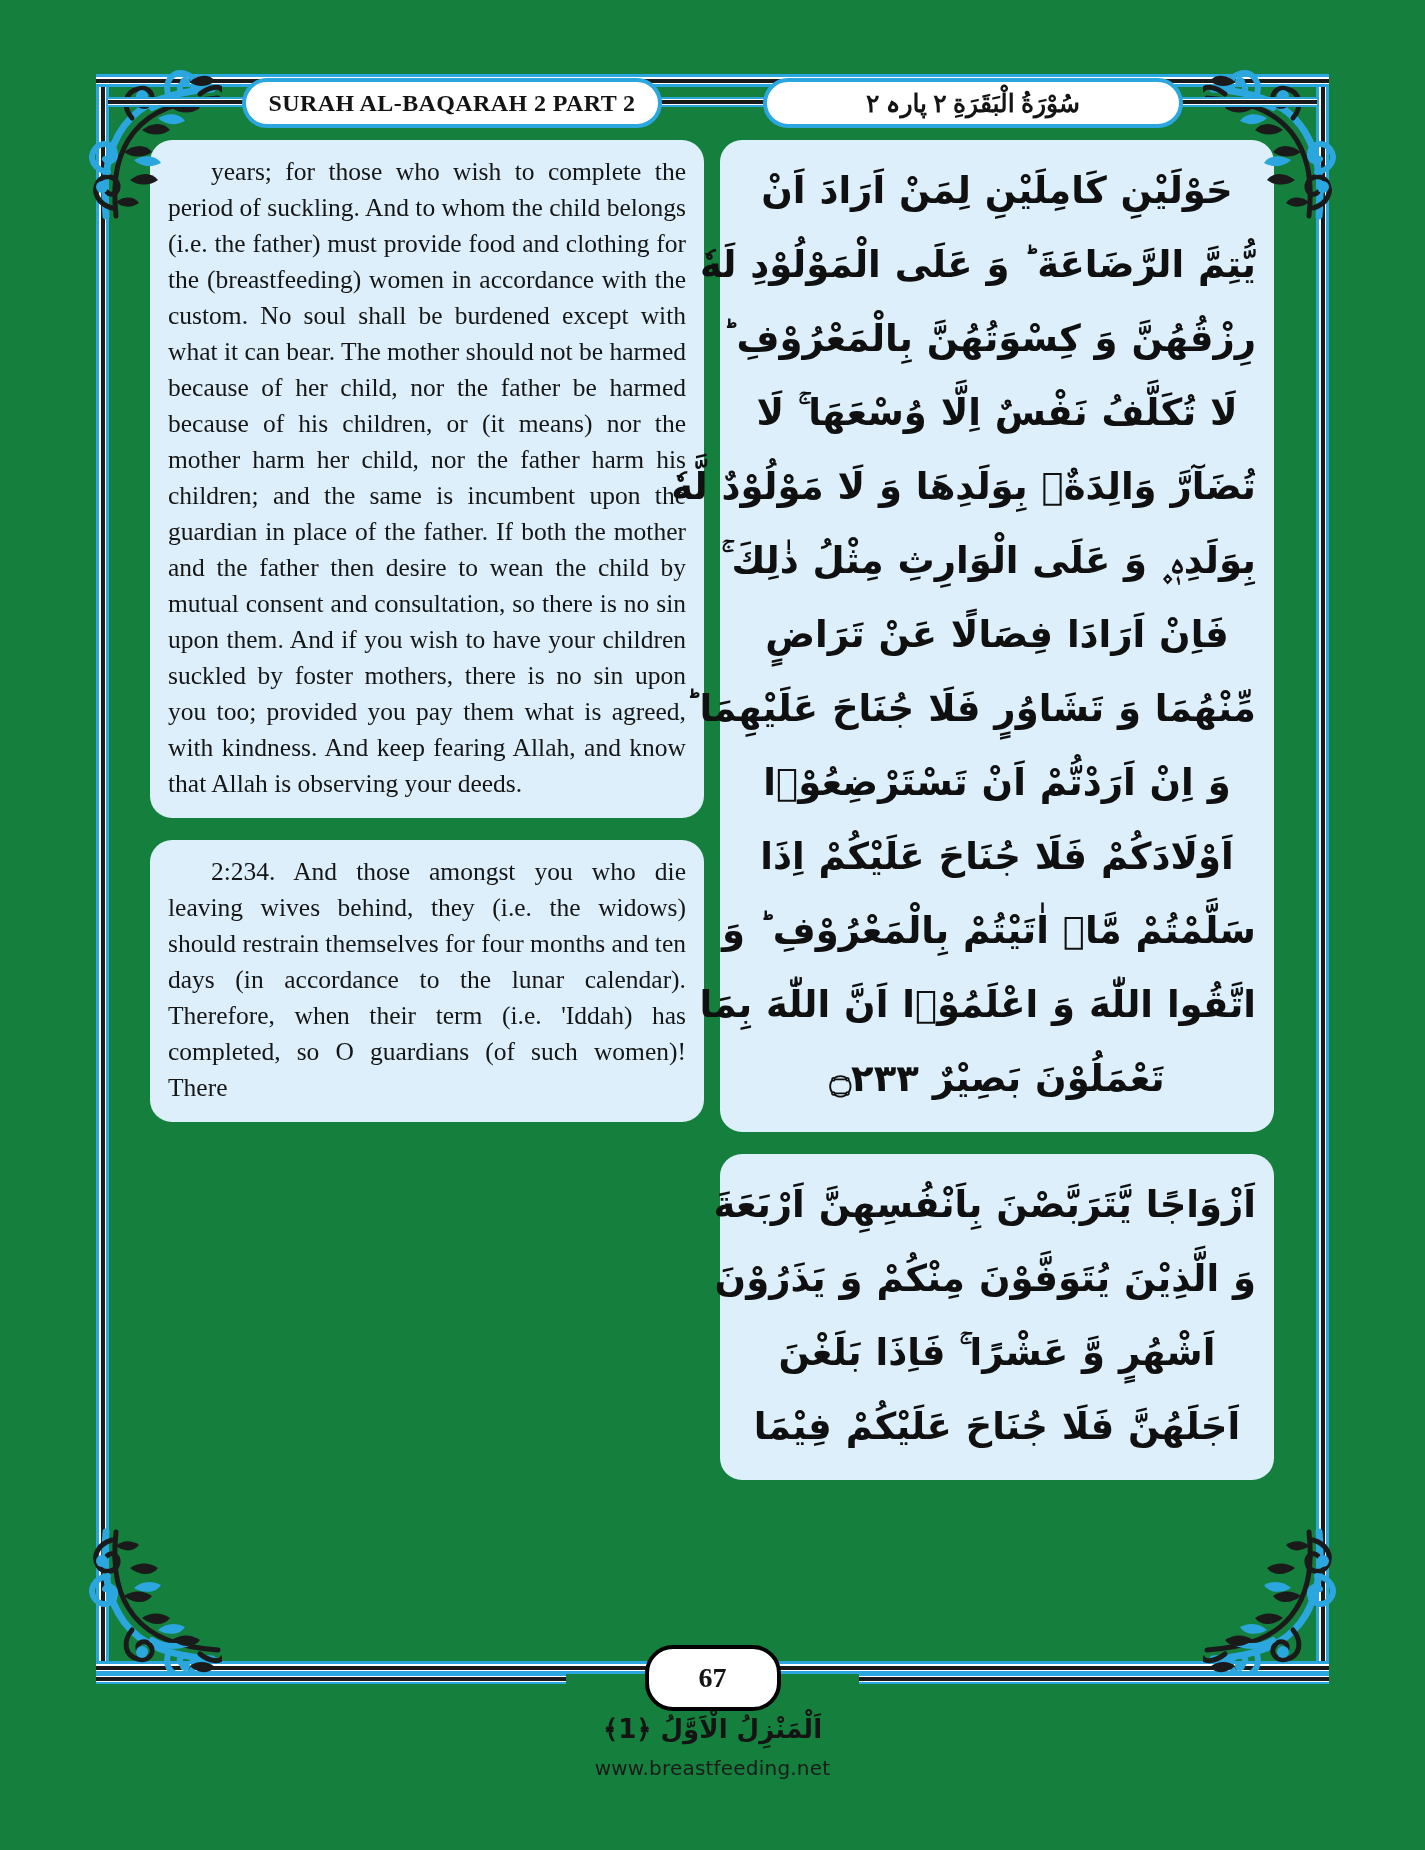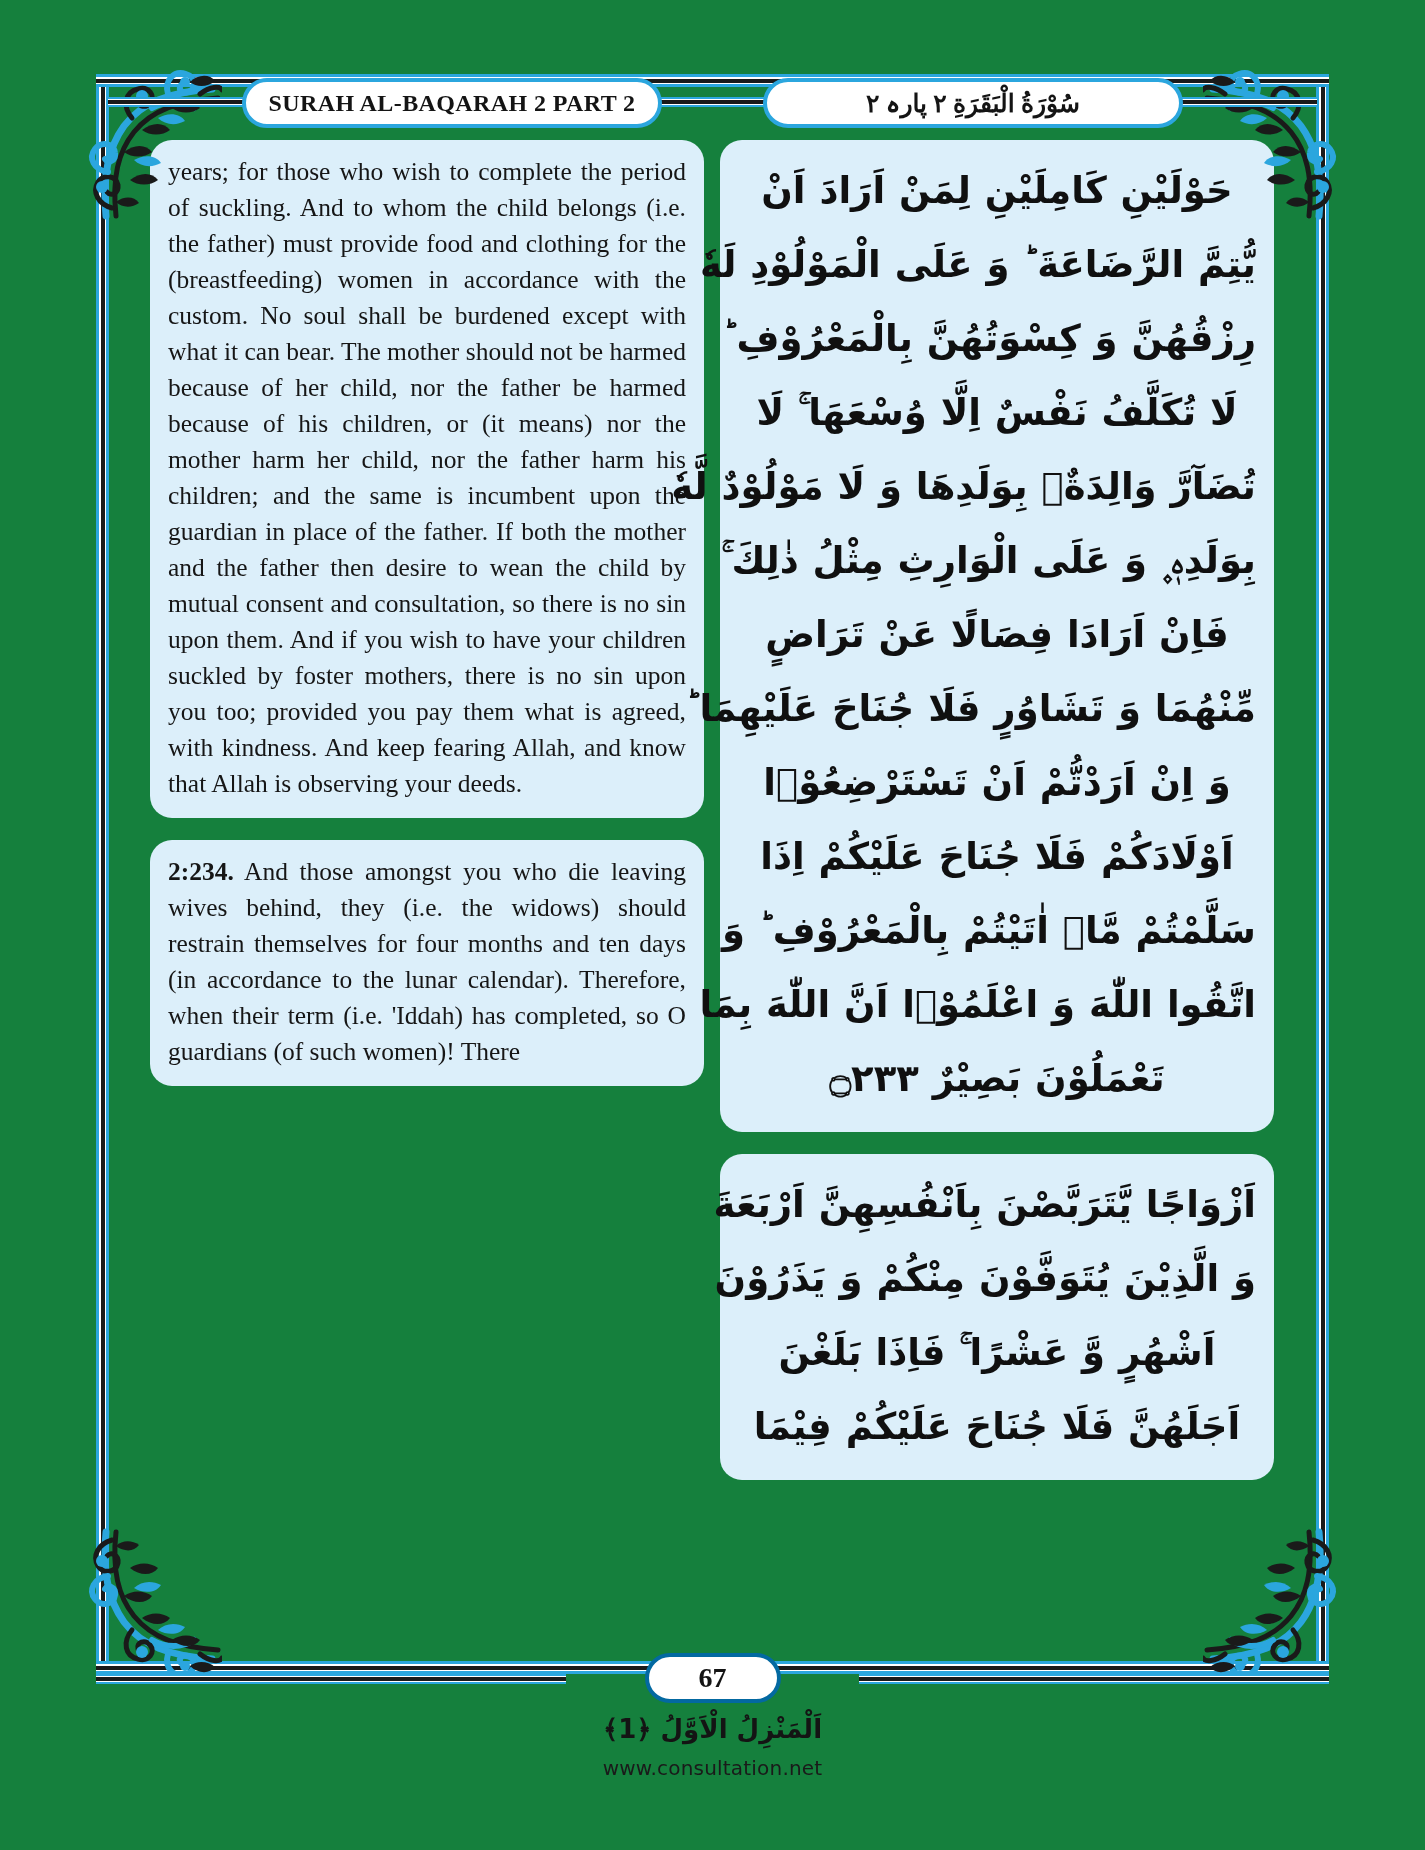--- a/index.html
+++ b/index.html
@@ -160,21 +160,21 @@
   
   .en-text {
     font-family: "Liberation Serif", serif;
     font-size: 25.5px;
     line-height: 36px;
     color: #161616;
     text-align: justify;
     text-align-last: left;
     hyphens: none;
   }
-  .en-text .vnum { font-weight: bold; }
+  .en-text .vnum { font-weight: normal; margin-left: 43px; }
 
   
   .ar-text {
     font-family: "DejaVu Sans", sans-serif;
     direction: rtl;
     text-align: center;
     color: #101010;
     font-size: 37px;
     line-height: 74px;
     font-weight: 600;
@@ -214,24 +214,24 @@
         #ffffff 7px, #ffffff 8px,
         #2ba6de 8px, #2ba6de 10px);
     z-index: 1;
   }
   .pagenum-rule.l { left: 96px;  width: 470px; }
   .pagenum-rule.r { right: 96px; width: 470px; }
   .pagenum-pill {
     position: relative;
     z-index: 2;
     background: #ffffff;
-    border: 4px solid #0369a1;
+    border: 4px solid #000000;
     border-radius: 28px;
     width: 136px;
-    height: 50px;
+    height: 66px;
     display: flex;
     align-items: center;
     justify-content: center;
     font-family: "Liberation Serif", serif;
     font-size: 28px;
     font-weight: bold;
     color: #141414;
   }
   .manzil {
     margin-top: 8px;
@@ -412,16 +412,16 @@
     </div>
   </div>
 
   <div class="footer">
     <div class="pagenum-band">
       <div class="pagenum-rule l"></div>
       <div class="pagenum-rule r"></div>
       <div class="pagenum-pill">67</div>
     </div>
     <div class="manzil">اَلْمَنْزِلُ الْاَوَّلُ ﴿1﴾</div>
-    <div class="site">www.consultation.net</div>
+    <div class="site">www.breastfeeding.net</div>
   </div>
 
 </div>
 
 </body></html>

